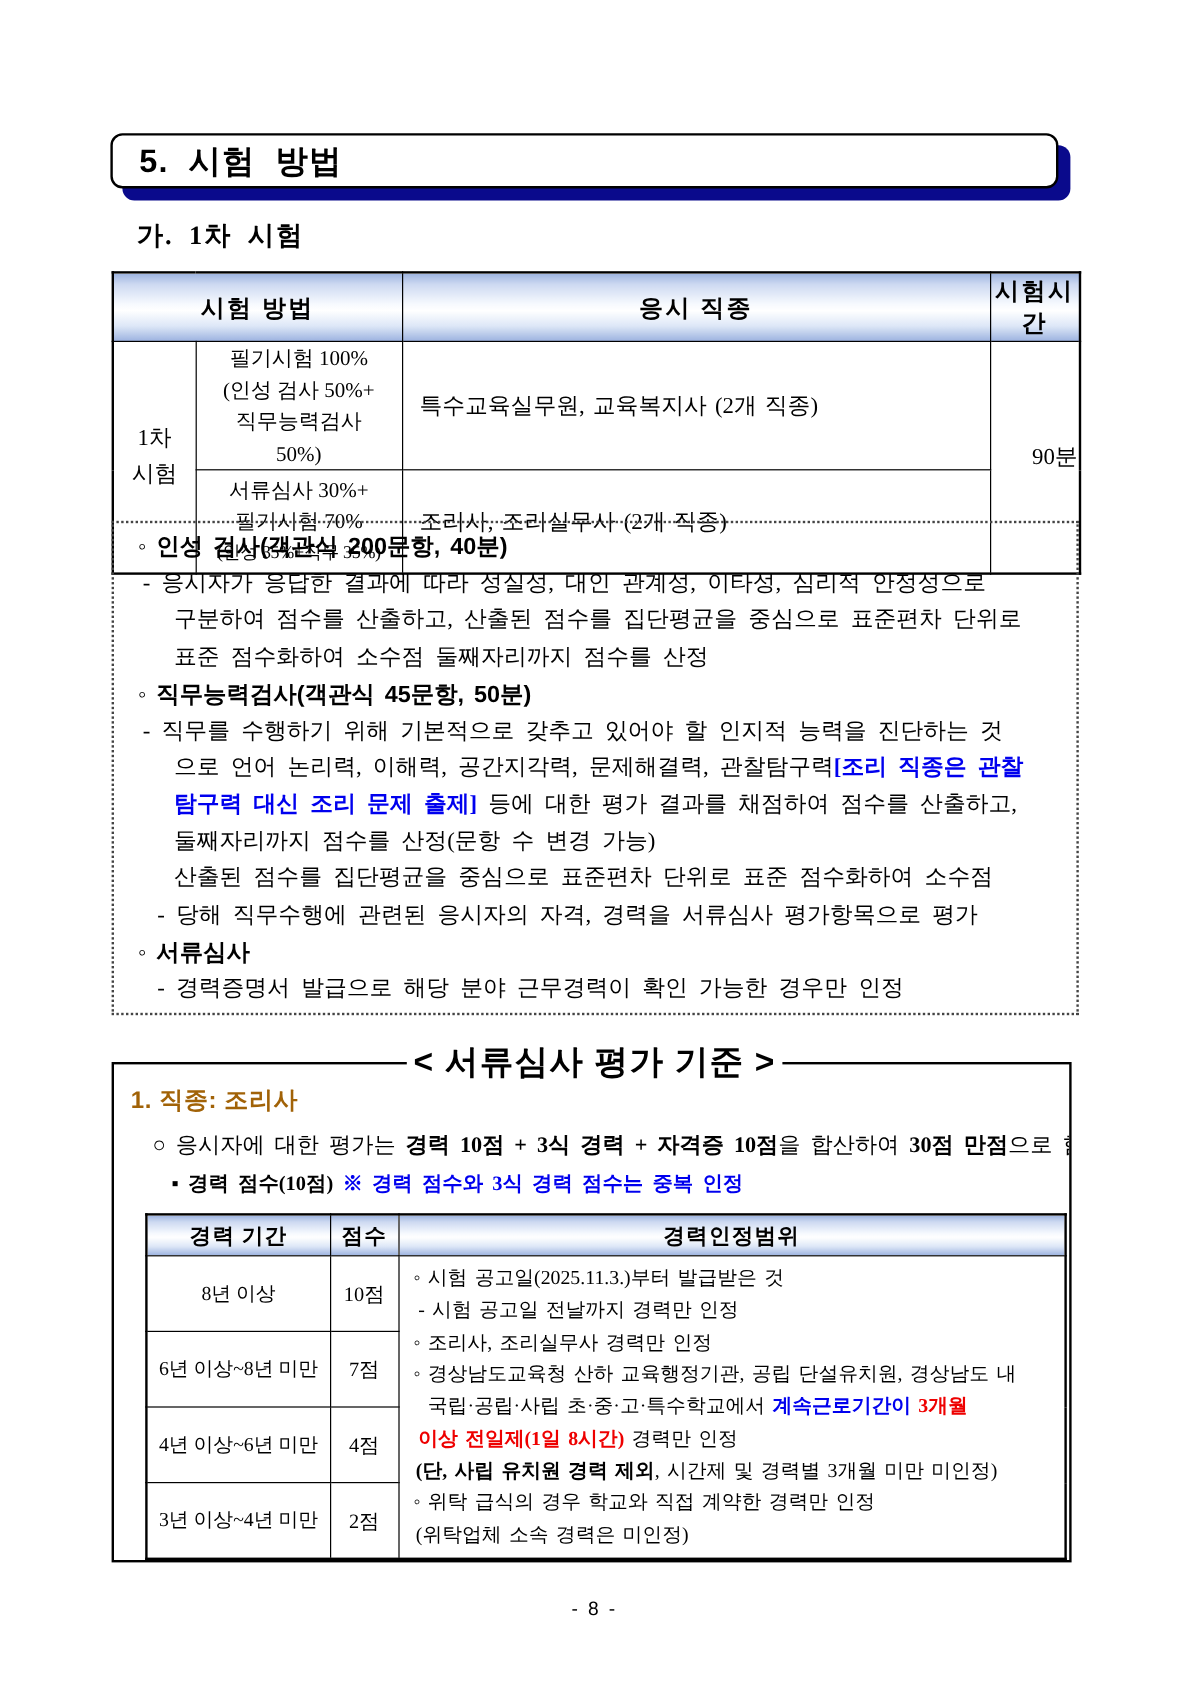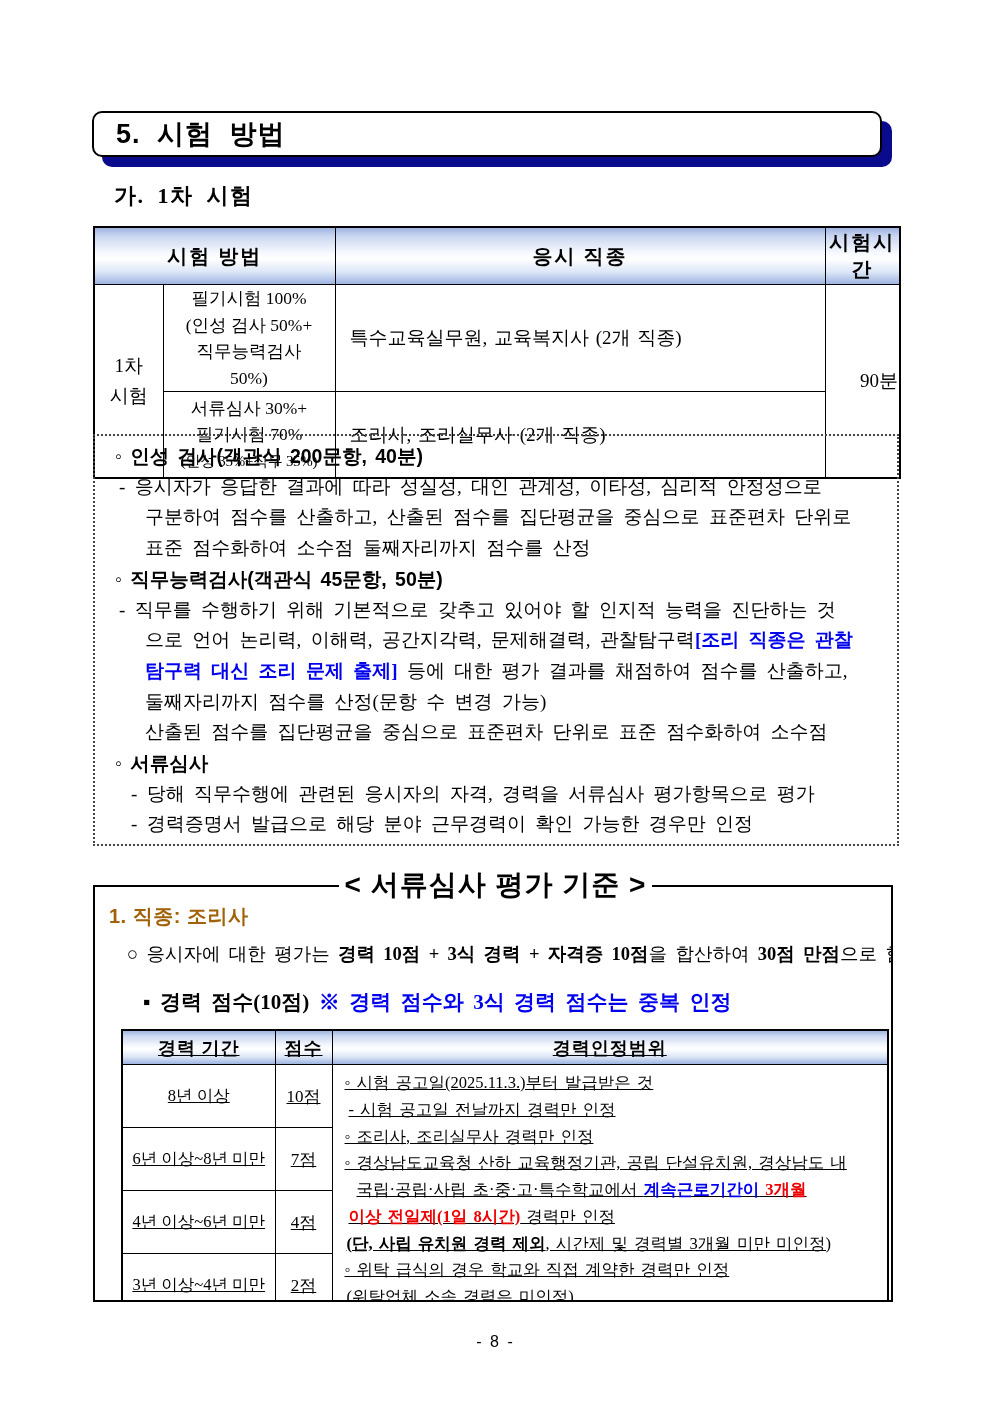--- a/index.html
+++ b/index.html
@@ -58,24 +58,24 @@
   .criteria-title span{background:#fff;padding:0 6px;}
   .criteria-box{
     position:absolute;left:93px;top:885px;width:800px;height:417px;
     border:2px solid #000;box-sizing:border-box;padding:16px 8px 8px 10px;overflow:hidden;
   }
   .job-heading{
     color:#a16207;font-weight:700;font-size:20px;letter-spacing:0.5px;
     font-family:"Liberation Sans","DejaVu Sans",sans-serif;padding-left:4px;
   }
   .eval-line{font-size:18.5px;padding-left:22px;margin-top:11px;word-spacing:0.2em;white-space:nowrap;}
-  .score-line{font-size:21px;padding-left:38px;margin-top:22px;word-spacing:0.2em;white-space:nowrap;}
-
-  
-  .score-table{margin:13px 0 0 16px;width:766px;border:2px solid #000;text-decoration:underline;}
+  .score-line{font-size:17px;padding-left:38px;margin-top:9px;word-spacing:0.2em;white-space:nowrap;}
+
+  
+  .score-table{margin:13px 0 0 16px;width:766px;border:2px solid #000;}
   .score-table th,.score-table td{border:1.5px solid #000;overflow:hidden;}
   .score-table .hdr{font-size:18px;height:31px;letter-spacing:1px;}
   .period-cell{height:60px;text-align:center;font-size:16.5px;}
   .score-cell{text-align:center;font-size:17px;}
   .scope-cell{vertical-align:middle;padding:2px 4px;}
   .scope-line{font-size:16.5px;line-height:26.8px;word-spacing:0.12em;white-space:nowrap;}
   .scope-line.sind-b{padding-left:8px;}
   .scope-line.sind-d{padding-left:12px;}
   .scope-line.sind-c{padding-left:20px;}
   .scope-line.sind-c2{padding-left:12px;}
@@ -138,22 +138,22 @@
       <div class="note-line ind-h"><span class="seg-b">◦ 인성 검사(객관식 200문항, 40분)</span></div>
       <div class="note-line ind-d"><span>- 응시자가 응답한 결과에 따라 성실성, 대인 관계성, 이타성, 심리적 안정성으로</span></div>
       <div class="note-line ind-c"><span>구분하여 점수를 산출하고, 산출된 점수를 집단평균을 중심으로 표준편차 단위로</span></div>
       <div class="note-line ind-c"><span>표준 점수화하여 소수점 둘째자리까지 점수를 산정</span></div>
       <div class="note-line ind-h"><span class="seg-b">◦ 직무능력검사(객관식 45문항, 50분)</span></div>
       <div class="note-line ind-d"><span>- 직무를 수행하기 위해 기본적으로 갖추고 있어야 할 인지적 능력을 진단하는 것</span></div>
       <div class="note-line ind-c"><span>으로 언어 논리력, 이해력, 공간지각력, 문제해결력, 관찰탐구력</span><span class="seg-bb">[조리 직종은 관찰</span></div>
       <div class="note-line ind-c"><span class="seg-bb">탐구력 대신 조리 문제 출제]</span><span> 등에 대한 평가 결과를 채점하여 점수를 산출하고,</span></div>
       <div class="note-line ind-c"><span>둘째자리까지 점수를 산정(문항 수 변경 가능)</span></div>
       <div class="note-line ind-c"><span>산출된 점수를 집단평균을 중심으로 표준편차 단위로 표준 점수화하여 소수점</span></div>
+      <div class="note-line ind-d2"><span>- 당해 직무수행에 관련된 응시자의 자격, 경력을 서류심사 평가항목으로 평가</span></div>
       <div class="note-line ind-h"><span class="seg-b">◦ 서류심사</span></div>
-      <div class="note-line ind-d2"><span>- 당해 직무수행에 관련된 응시자의 자격, 경력을 서류심사 평가항목으로 평가</span></div>
       <div class="note-line ind-d2"><span>- 경력증명서 발급으로 해당 분야 근무경력이 확인 가능한 경우만 인정</span></div>
     </div>
 
   <div class="criteria-title">
     <span>&lt; 서류심사 평가 기준 &gt;</span>
   </div>
 
   <div class="criteria-box">
     <div class="job-heading">1. 직종: 조리사</div>
     <div class="eval-line"><span>○ 응시자에 대한 평가는 </span><span class="seg-b">경력 10점 + 3식 경력 + 자격증 10점</span><span>을 합산하여 </span><span class="seg-b">30점 만점</span><span>으로 함</span></div>

